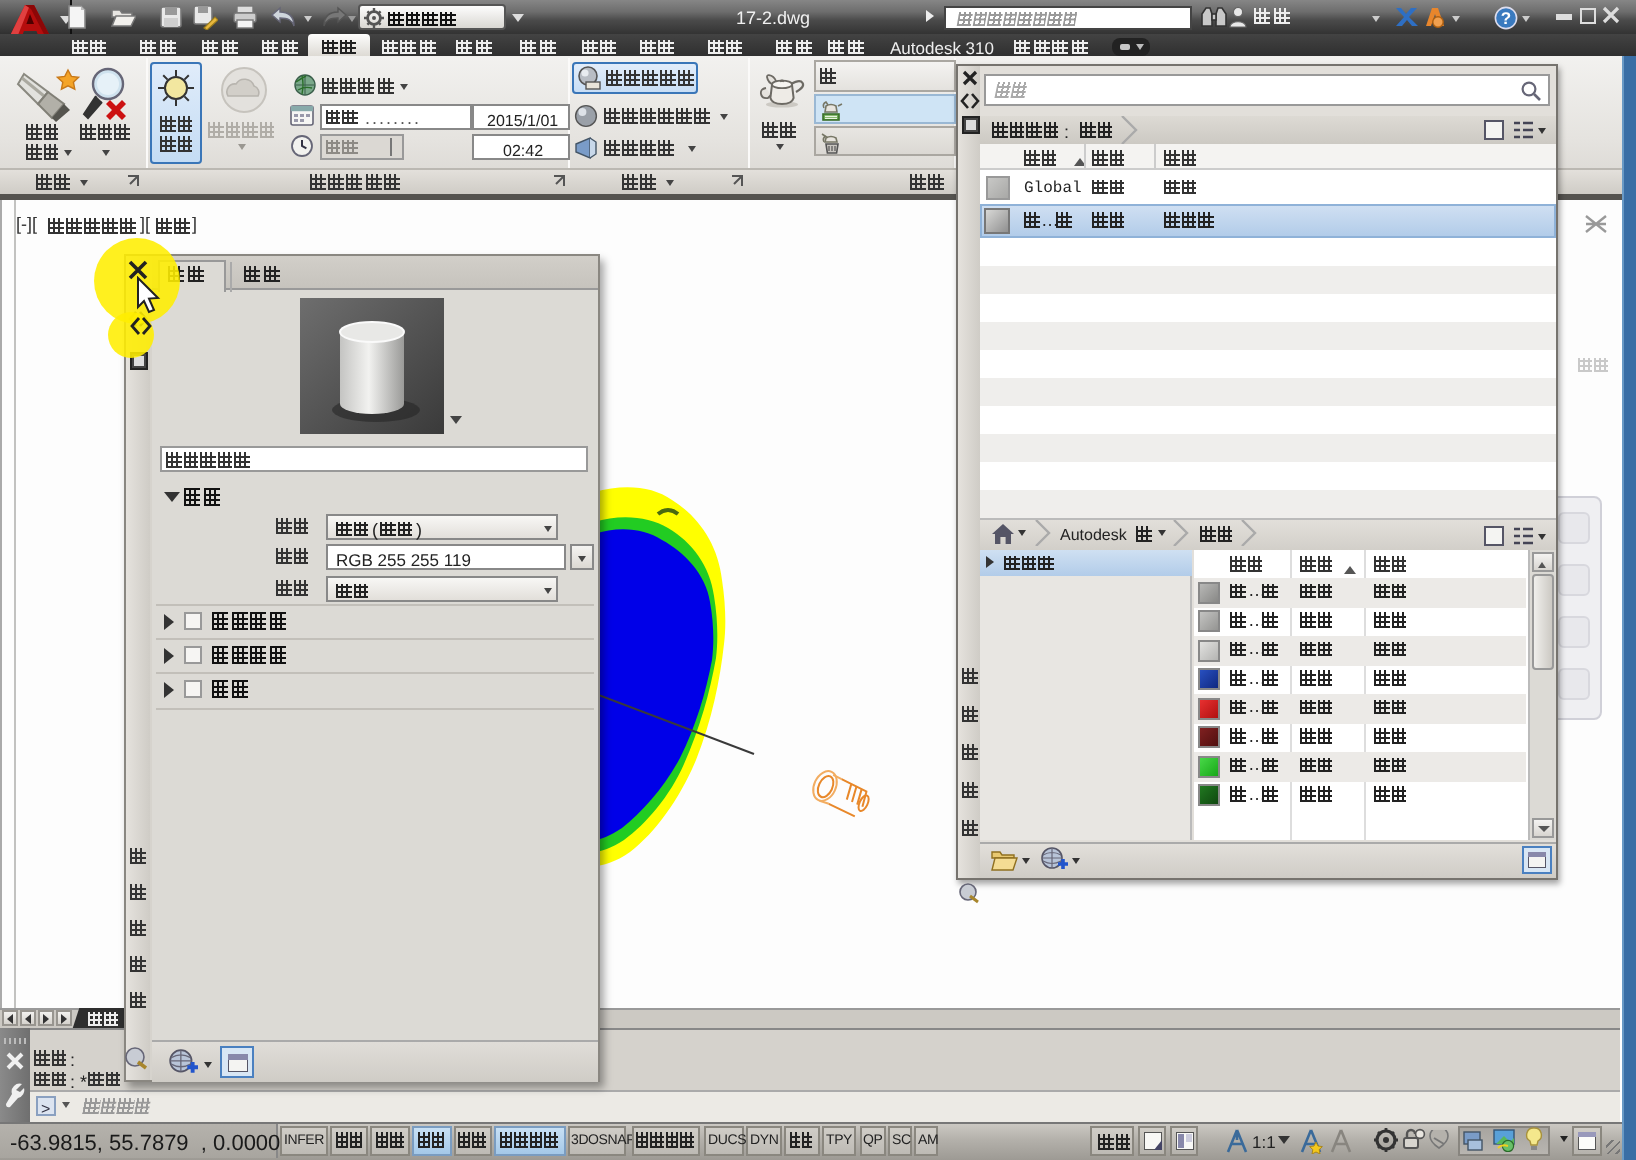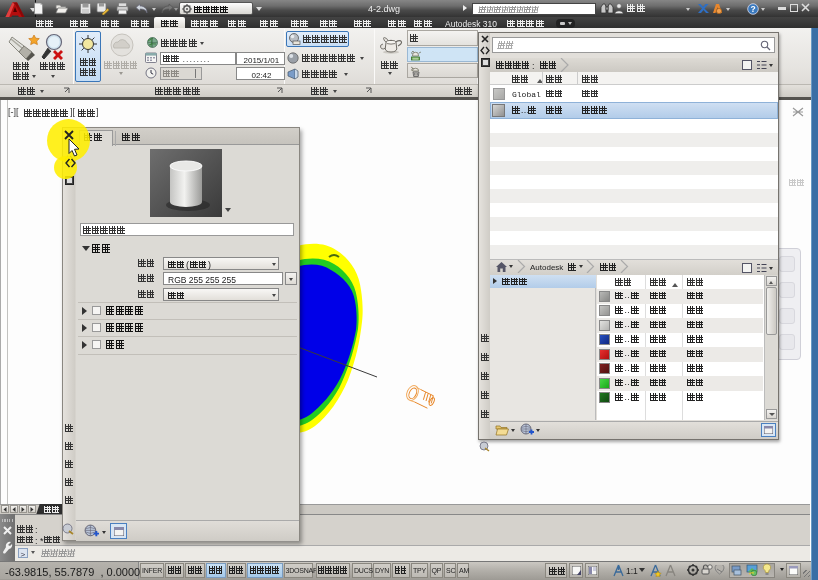--- a/index.html
+++ b/index.html
@@ -56,21 +56,21 @@
 <svg class="a" style="left:2px;top:1px" width="10" height="10" viewBox="0 0 10 10">
         <circle cx="5" cy="5" r="3.2" fill="none" stroke="#555" stroke-width="1.4"></circle>
         <circle cx="5" cy="5" r="1" fill="#555"></circle>
         <g stroke="#555" stroke-width="1.2">
           <path d="M5 0v2M5 8v2M0 5h2M8 5h2M1.7 1.7l1.4 1.4M6.9 6.9l1.4 1.4M8.3 1.7L6.9 3.1M3.1 6.9L1.7 8.3"></path>
         </g>
       </svg>
 <span class="a" style="left:14px;top:2.5px;color:#111"><i class="c" style="width:7.5px;height:7.5px;margin-right:1.2px"></i><i class="c" style="width:7.5px;height:7.5px;margin-right:1.2px"></i><i class="c" style="width:7.5px;height:7.5px;margin-right:1.2px"></i><i class="c" style="width:7.5px;height:7.5px;margin-right:0px"></i></span>
 </div>
 <span class="a" style="left:256px;top:7px;width:0;height:0;border:3px solid transparent;border-top:4px solid #ddd"></span>
-<div class="a tx" style="left:368px;top:4px;color:#f0f0f0;font-size:9px">4-2.dwg</div>
+<div class="a tx" style="left:368px;top:4px;color:#f0f0f0;font-size:9px">17-2.dwg</div>
 <span class="a" style="left:463px;top:5px;width:0;height:0;border:3.5px solid transparent;border-left:4.5px solid #eee"></span>
 <div class="a" style="left:472px;top:2.5px;width:124px;height:12px;background:#fff;border:1px solid #444">
       <span class="a" style="left:5px;top:2px;color:#999;transform:skewX(-10deg)"><i class="c" style="width:6.5px;height:7px;margin-right:1px"></i><i class="c" style="width:6.5px;height:7px;margin-right:1px"></i><i class="c" style="width:6.5px;height:7px;margin-right:1px"></i><i class="c" style="width:6.5px;height:7px;margin-right:1px"></i><i class="c" style="width:6.5px;height:7px;margin-right:1px"></i><i class="c" style="width:6.5px;height:7px;margin-right:1px"></i><i class="c" style="width:6.5px;height:7px;margin-right:1px"></i><i class="c" style="width:6.5px;height:7px;margin-right:0px"></i></span>
     </div>
 <svg class="a" style="left:600px;top:3px" width="14" height="11" viewBox="0 0 14 11">
       <g fill="#c8c8c8" stroke="#333" stroke-width=".8">
         <path d="M1 4 L3 1 H5 L6 4 V10 H1 Z"></path>
         <path d="M13 4 L11 1 H9 L8 4 V10 H13 Z"></path>
         <rect x="6" y="4" width="2" height="3"></rect>
       </g>
@@ -675,21 +675,21 @@
 <span class="a" style="left:138px;top:259px;color:#333"><i class="c" style="width:7.5px;height:8px;margin-right:1px"></i><i class="c" style="width:7.5px;height:8px;margin-right:0px"></i></span>
 <div class="a" style="left:163px;top:257px;width:116px;height:13px;background:linear-gradient(#f8f7f5,#e2dfda);border:1px solid #888">
       <span class="a" style="left:4px;top:2.5px;color:#222"><i class="c" style="width:7.5px;height:7.5px;margin-right:1px"></i><i class="c" style="width:7.5px;height:7.5px;margin-right:0px"></i></span>
       <span class="a tx" style="left:22px;top:1.5px">(</span>
       <span class="a" style="left:26px;top:2.5px;color:#222"><i class="c" style="width:7.5px;height:7.5px;margin-right:1px"></i><i class="c" style="width:7.5px;height:7.5px;margin-right:0px"></i></span>
       <span class="a tx" style="left:44px;top:1.5px">)</span>
       <span class="a" style="left:108px;top:5px;width:0;height:0;border:2.5px solid transparent;border-top:3.5px solid #444"></span>
     </div>
 <span class="a" style="left:138px;top:274px;color:#333"><i class="c" style="width:7.5px;height:8px;margin-right:1px"></i><i class="c" style="width:7.5px;height:8px;margin-right:0px"></i></span>
 <div class="a" style="left:163px;top:272px;width:120px;height:13px;background:#fff;border:1px solid #888">
-      <span class="a tx" style="left:4px;top:2px;font-size:8.5px;color:#222">RGB 255 255 255</span>
+      <span class="a tx" style="left:4px;top:2px;font-size:8.5px;color:#222">RGB 255 255 119</span>
     </div>
 <div class="a" style="left:285px;top:272px;width:12px;height:13px;background:linear-gradient(#f4f3f1,#dcd9d3);border:1px solid #888">
       <span class="a" style="left:3px;top:5px;width:0;height:0;border:2.5px solid transparent;border-top:3.5px solid #444"></span>
     </div>
 <span class="a" style="left:138px;top:290px;color:#333"><i class="c" style="width:7.5px;height:8px;margin-right:1px"></i><i class="c" style="width:7.5px;height:8px;margin-right:0px"></i></span>
 <div class="a" style="left:163px;top:288px;width:116px;height:13px;background:linear-gradient(#f8f7f5,#e2dfda);border:1px solid #888">
       <span class="a" style="left:4px;top:2.5px;color:#222"><i class="c" style="width:7.5px;height:7.5px;margin-right:1px"></i><i class="c" style="width:7.5px;height:7.5px;margin-right:0px"></i></span>
       <span class="a" style="left:108px;top:5px;width:0;height:0;border:2.5px solid transparent;border-top:3.5px solid #444"></span>
     </div>
 <div class="a" style="left:78px;top:302px;width:219px;height:1px;background:#c2bfb9"></div>

